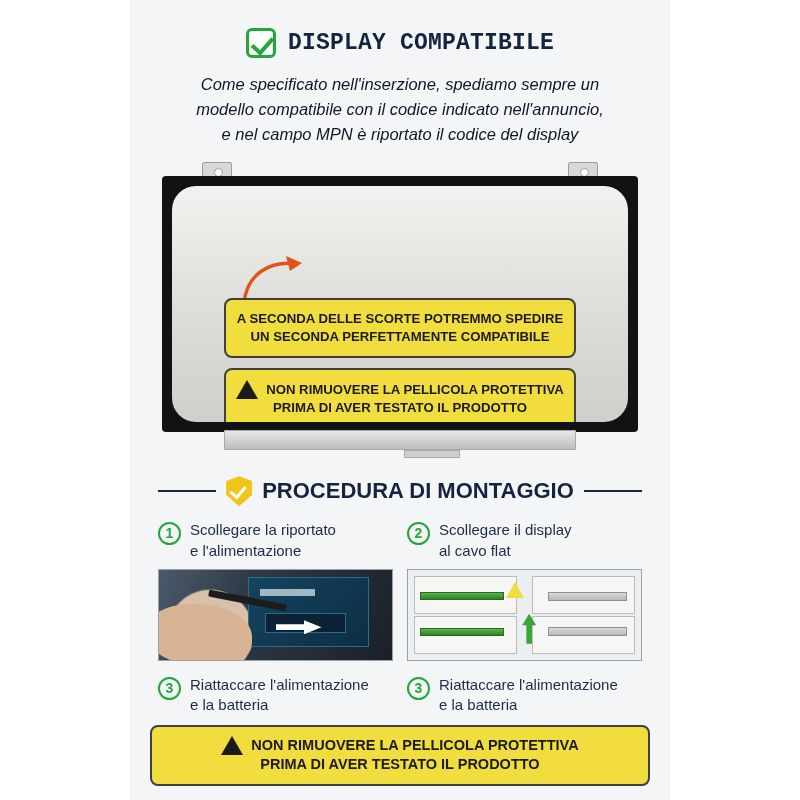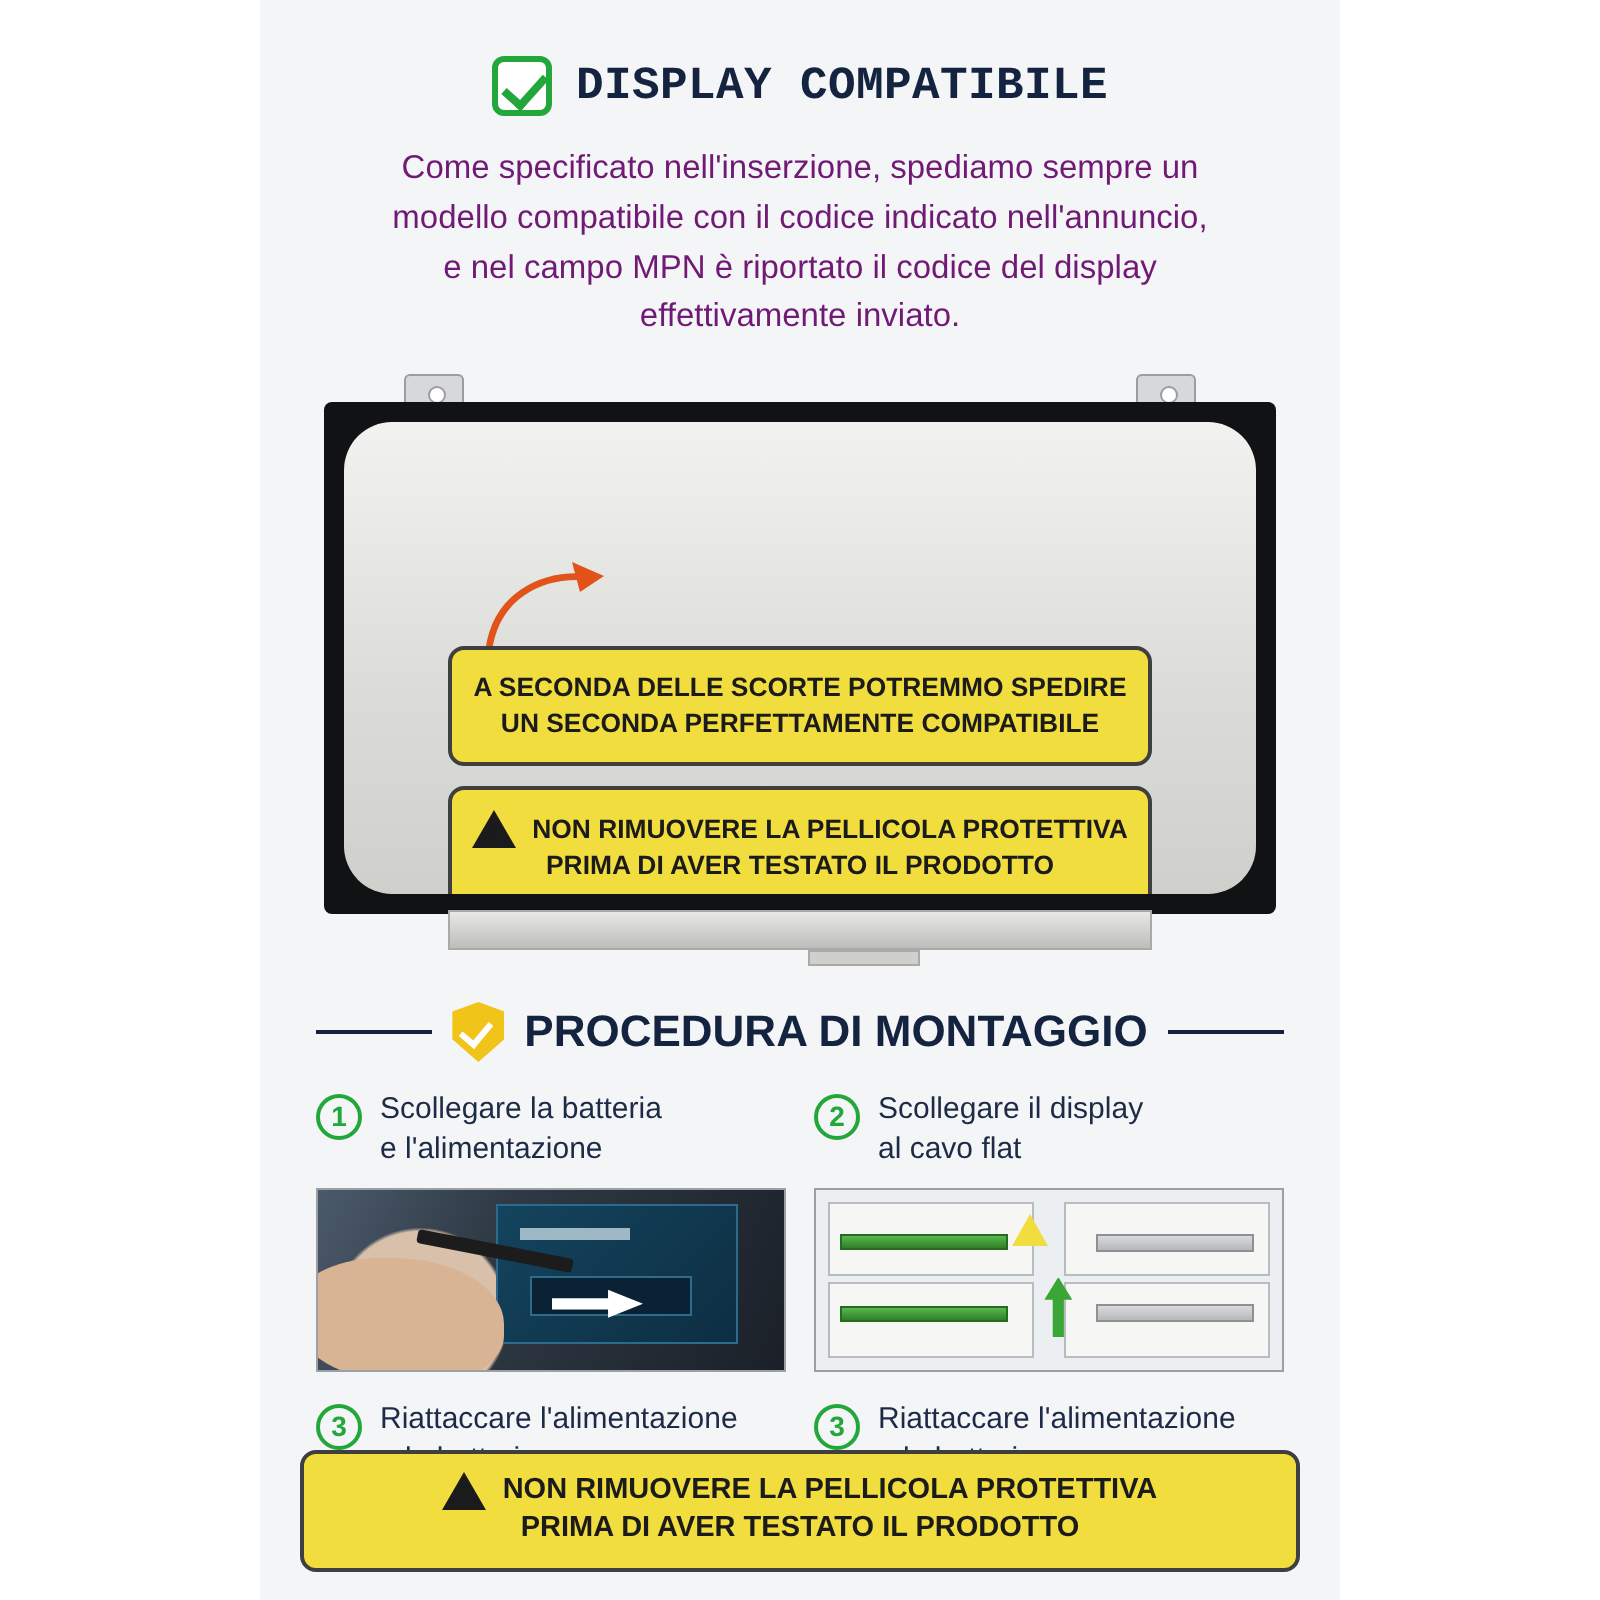--- a/index.html
+++ b/index.html
@@ -59,21 +59,22 @@
     color: #14233f;
     letter-spacing: .2px;
     font-family: Liberation Mono, monospace;
   }
 
   .intro {
     margin: 14px 10px 0 10px;
     text-align: center;
     font-size: 16.5px;
     line-height: 1.5;
-    color: #701a75;
+    color: #0f172a;
+    font-style: italic;
   }
 
   
   .screen-wrap {
     position: relative;
     margin: 16px auto 0 auto;
     width: 492px;
     height: 300px;
   }
   .tab {
@@ -373,21 +374,20 @@
 
     <div class="hdr">
       <span class="check-box"></span>
       <span class="hdr-title">DISPLAY COMPATIBILE</span>
     </div>
 
     <div class="intro">
       <div>Come specificato nell'inserzione, spediamo sempre un</div>
       <div>modello compatibile con il codice indicato nell'annuncio,</div>
       <div>e nel campo MPN è riportato il codice del display</div>
-      <div>effettivamente inviato.</div>
     </div>
 
     <div class="screen-wrap">
       <div class="tab l"></div>
       <div class="tab r"></div>
 
       <div class="panel">
         <div class="panel-inner">
 
           <svg class="arrow-svg" viewBox="0 0 70 52">
@@ -421,21 +421,21 @@
       <span class="proc-title">PROCEDURA DI MONTAGGIO</span>
       <span class="proc-rule"></span>
     </div>
 
     <div class="steps">
 
       <div class="step-col">
         <div class="step-row">
           <span class="num">1</span>
           <span class="step-text">
-            <span>Scollegare la batteria</span><br>
+            <span>Scollegare la riportato</span><br>
             <span>e l'alimentazione</span>
           </span>
         </div>
         <div class="photo a">
           <div class="pcb"></div>
           <div class="hand"></div>
           <div class="tool"></div>
           <div class="w-arrow"></div>
         </div>
       </div>

